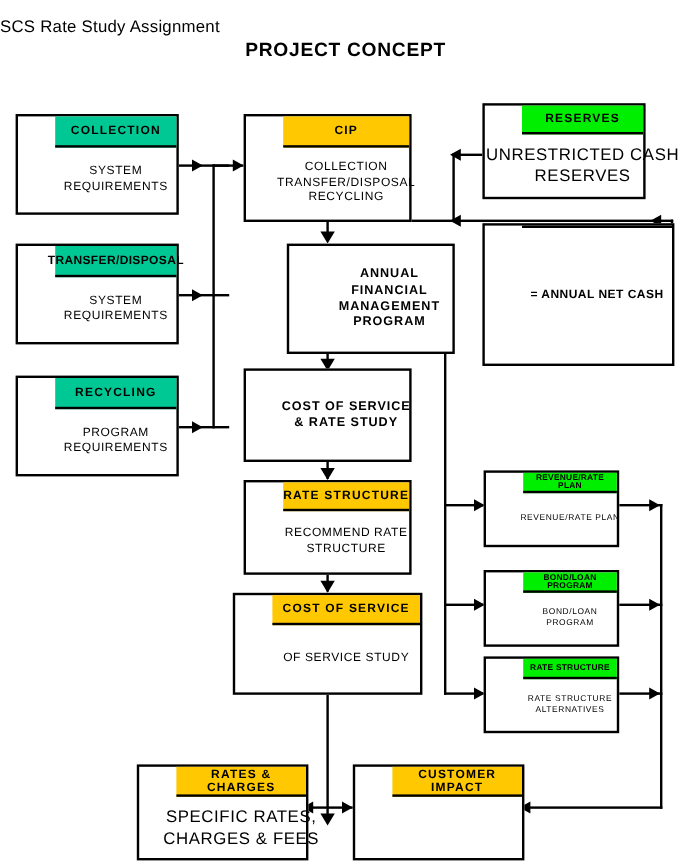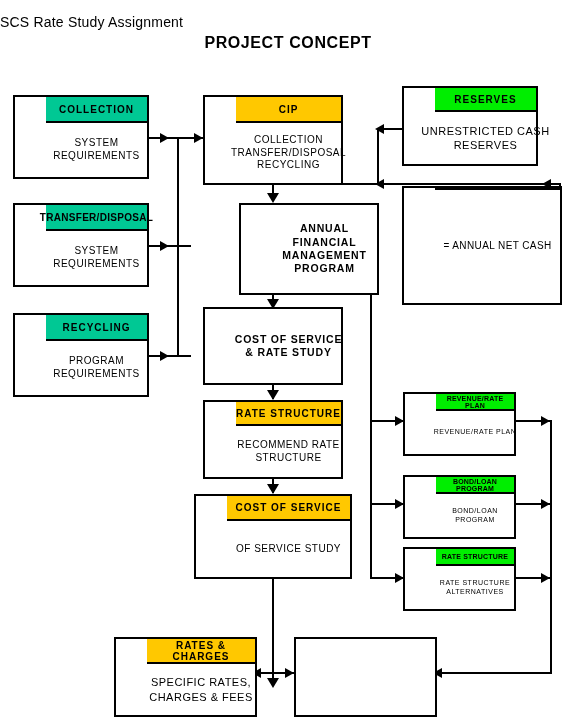--- a/index.html
+++ b/index.html
@@ -81,21 +81,21 @@
   }
   .node .bdy .ln { display: block; white-space: nowrap; }
 
   .hdr.teal  { background: #00C894; }
   .hdr.gold  { background: #FFC800; }
   .hdr.green { background: #00EE00; }
 
   
   .f11 { font-size: 10.5px; }
   .f10 { font-size: 10px; }
-  .f9  { font-size: 11px; }
+  .f9  { font-size: 14px; }
   .f7  { font-size: 7px; }
 
   
   .ln-h, .ln-v {
     position: absolute;
     background: #000000;
     z-index: 2;
   }
   .ln-h { height: 2px; }
   .ln-v { width: 2px; }
@@ -270,21 +270,21 @@
   <div class="node" style="left:402px; top:86px; width:136px; height:80px;">
     <div class="hdr green f10" style="height:24px;">RESERVES</div>
     <div class="bdy f9">
       <span class="ln">UNRESTRICTED CASH</span>
       <span class="ln">RESERVES</span>
     </div>
   </div>
 
   <div class="node" style="left:402px; top:186px; width:160px; height:119px;">
     <div class="inner-rule"></div>
-    <div class="bdy f10" style="font-weight:normal; letter-spacing:0.4px;">= ANNUAL NET CASH</div>
+    <div class="bdy f10" style="font-weight:bold; letter-spacing:0.4px;">= ANNUAL NET CASH</div>
   </div>
 
   <div class="node" style="left:403px; top:392px; width:113px; height:64px;">
     <div class="hdr green f7" style="height:17px; letter-spacing:0.2px;">REVENUE/RATE PLAN</div>
     <div class="bdy f7">
       <span class="ln">REVENUE/RATE PLAN</span>
     </div>
   </div>
 
   <div class="node" style="left:403px; top:475px; width:113px; height:64px;">
@@ -305,15 +305,16 @@
 
   <div class="node" style="left:114px; top:637px; width:143px; height:80px;">
     <div class="hdr gold f10" style="height:25px;">RATES &amp; CHARGES</div>
     <div class="bdy f9">
       <span class="ln">SPECIFIC RATES,</span>
       <span class="ln">CHARGES &amp; FEES</span>
     </div>
   </div>
 
   <div class="node" style="left:294px; top:637px; width:143px; height:80px;">
+    <div class="hdr gold f10" style="height:25px;">CUSTOMER IMPACT</div>
   </div>
 
 </div>
 
 </body></html>

